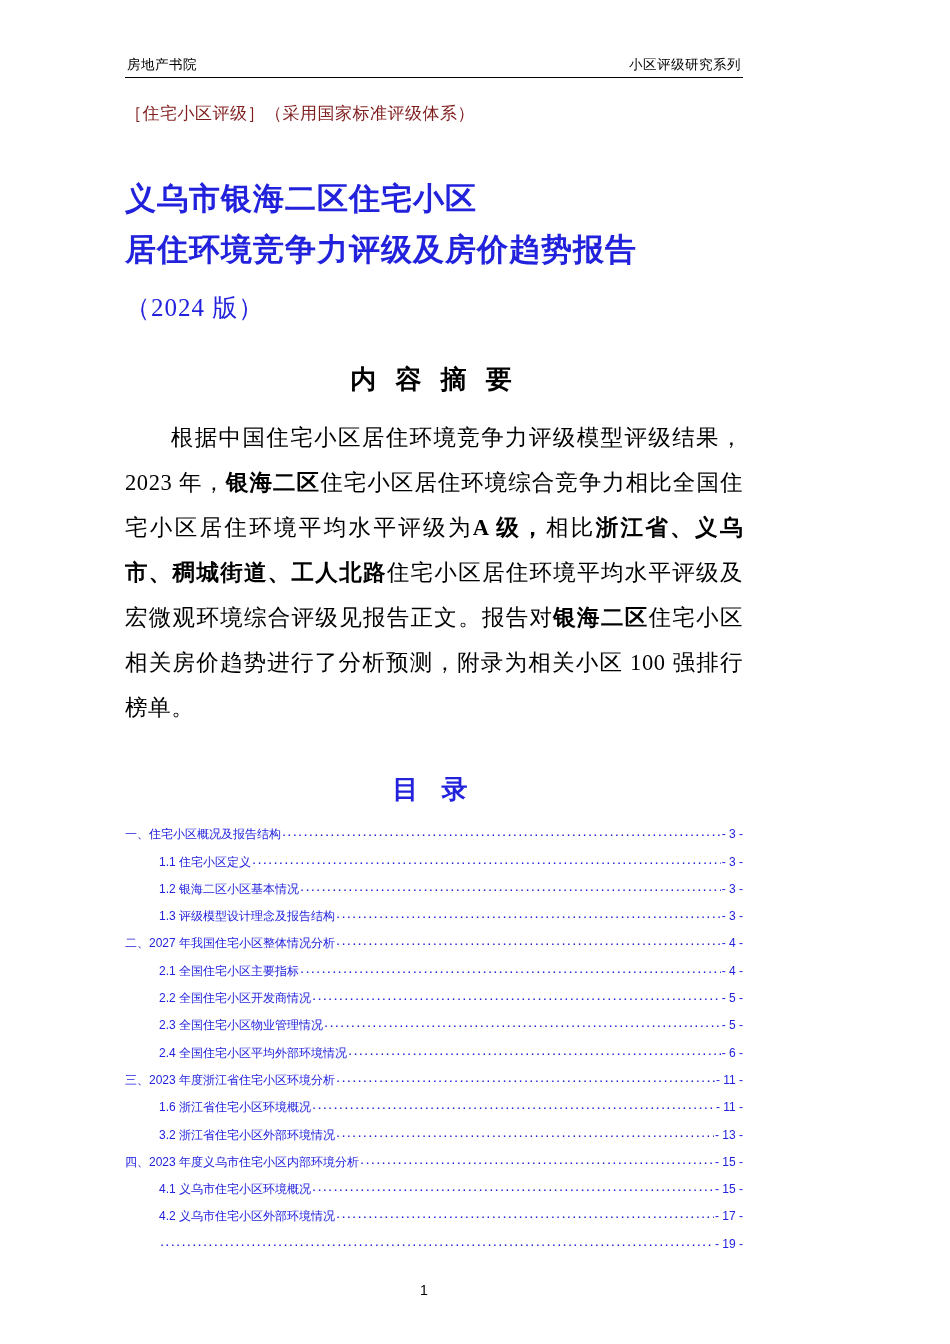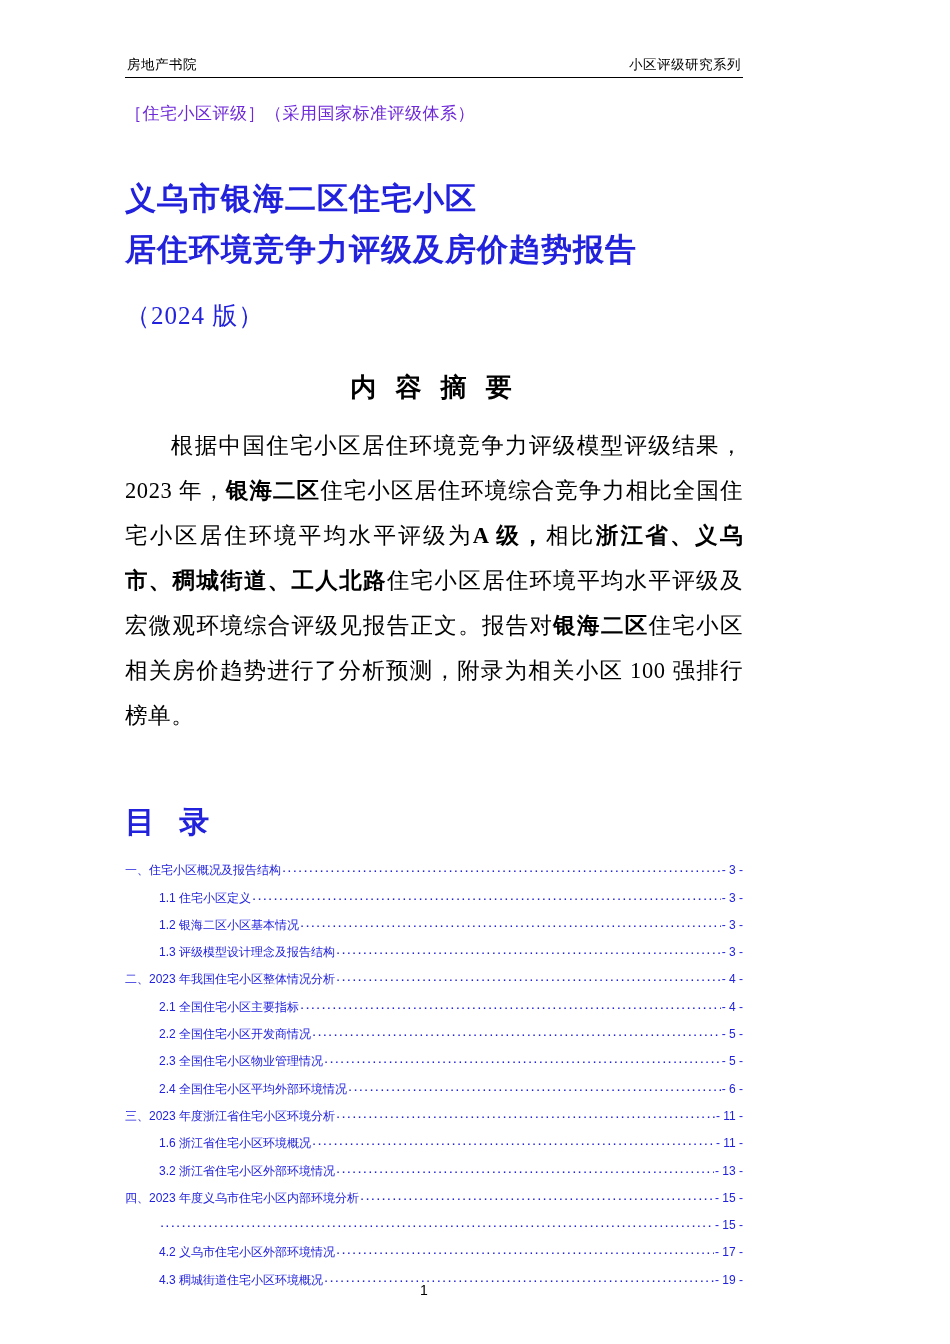--- a/index.html
+++ b/index.html
@@ -35,42 +35,42 @@
     letter-spacing: 0.5px;
   }
   .run-head .left { padding-left: 2px; }
   .run-head .right { padding-right: 2px; }
 
   
   .bracket-line {
     margin-top: 24px;
     font-family: "Liberation Sans", sans-serif;
     font-size: 17px;
-    color: #6d28d9;
+    color: #7f1d1d;
     letter-spacing: 0.5px;
   }
 
   
   .title-block {
     margin-top: 48px;
     text-align: left;
   }
   .title-main {
     color: #2222dd;
     font-family: "Liberation Sans", sans-serif;
     font-weight: bold;
     font-size: 31px;
     line-height: 1.65;
     letter-spacing: 1px;
   }
   .title-ver {
     color: #2222dd;
     font-family: "Liberation Serif", serif;
     font-size: 25px;
-    margin-top: 24px;
+    margin-top: 16px;
     letter-spacing: 1px;
   }
 
   
   .sec-heading {
     text-align: center;
     font-family: "Liberation Sans", sans-serif;
     font-weight: bold;
     font-size: 26px;
     margin-top: 38px;
@@ -82,24 +82,25 @@
     line-height: 2.0;
     text-align: justify;
     text-justify: inter-ideograph;
     letter-spacing: 0.6px;
   }
   .abstract .indent { display: inline-block; width: 2em; }
   .abstract b { font-weight: bold; }
 
   
   .toc-heading {
+    text-align: center;
     font-family: "Liberation Sans", sans-serif;
     font-weight: bold;
-    font-size: 30px;
-    margin-top: 64px;
+    font-size: 26px;
+    margin-top: 42px;
     letter-spacing: 8px;
     color: #2222dd;
   }
   .toc {
     margin-top: 12px;
     color: #2222dd;
     font-family: Liberation Sans, sans-serif;
     font-size: 12px;
   }
   .toc-item {
@@ -178,21 +179,21 @@
       <span class="toc-label">1.2 银海二区小区基本情况</span>
       <span class="toc-dots"></span>
       <span class="toc-page">- 3 -</span>
     </div>
     <div class="toc-item lvl2">
       <span class="toc-label">1.3 评级模型设计理念及报告结构</span>
       <span class="toc-dots"></span>
       <span class="toc-page">- 3 -</span>
     </div>
     <div class="toc-item lvl1">
-      <span class="toc-label">二、2023 年我国住宅小区整体情况分析</span>
+      <span class="toc-label">二、2027 年我国住宅小区整体情况分析</span>
       <span class="toc-dots"></span>
       <span class="toc-page">- 4 -</span>
     </div>
     <div class="toc-item lvl2">
       <span class="toc-label">2.1 全国住宅小区主要指标</span>
       <span class="toc-dots"></span>
       <span class="toc-page">- 4 -</span>
     </div>
     <div class="toc-item lvl2">
       <span class="toc-label">2.2 全国住宅小区开发商情况</span>
@@ -223,30 +224,30 @@
       <span class="toc-label">3.2 浙江省住宅小区外部环境情况</span>
       <span class="toc-dots"></span>
       <span class="toc-page">- 13 -</span>
     </div>
     <div class="toc-item lvl1">
       <span class="toc-label">四、2023 年度义乌市住宅小区内部环境分析</span>
       <span class="toc-dots"></span>
       <span class="toc-page">- 15 -</span>
     </div>
     <div class="toc-item lvl2">
+      <span class="toc-label">4.1 义乌市住宅小区环境概况</span>
       <span class="toc-dots"></span>
       <span class="toc-page">- 15 -</span>
     </div>
     <div class="toc-item lvl2">
       <span class="toc-label">4.2 义乌市住宅小区外部环境情况</span>
       <span class="toc-dots"></span>
       <span class="toc-page">- 17 -</span>
     </div>
     <div class="toc-item lvl2">
-      <span class="toc-label">4.3 稠城街道住宅小区环境概况</span>
       <span class="toc-dots"></span>
       <span class="toc-page">- 19 -</span>
     </div>
   </div>
 
   <div class="page-number">1</div>
 
 </div>
 
 </body></html>

